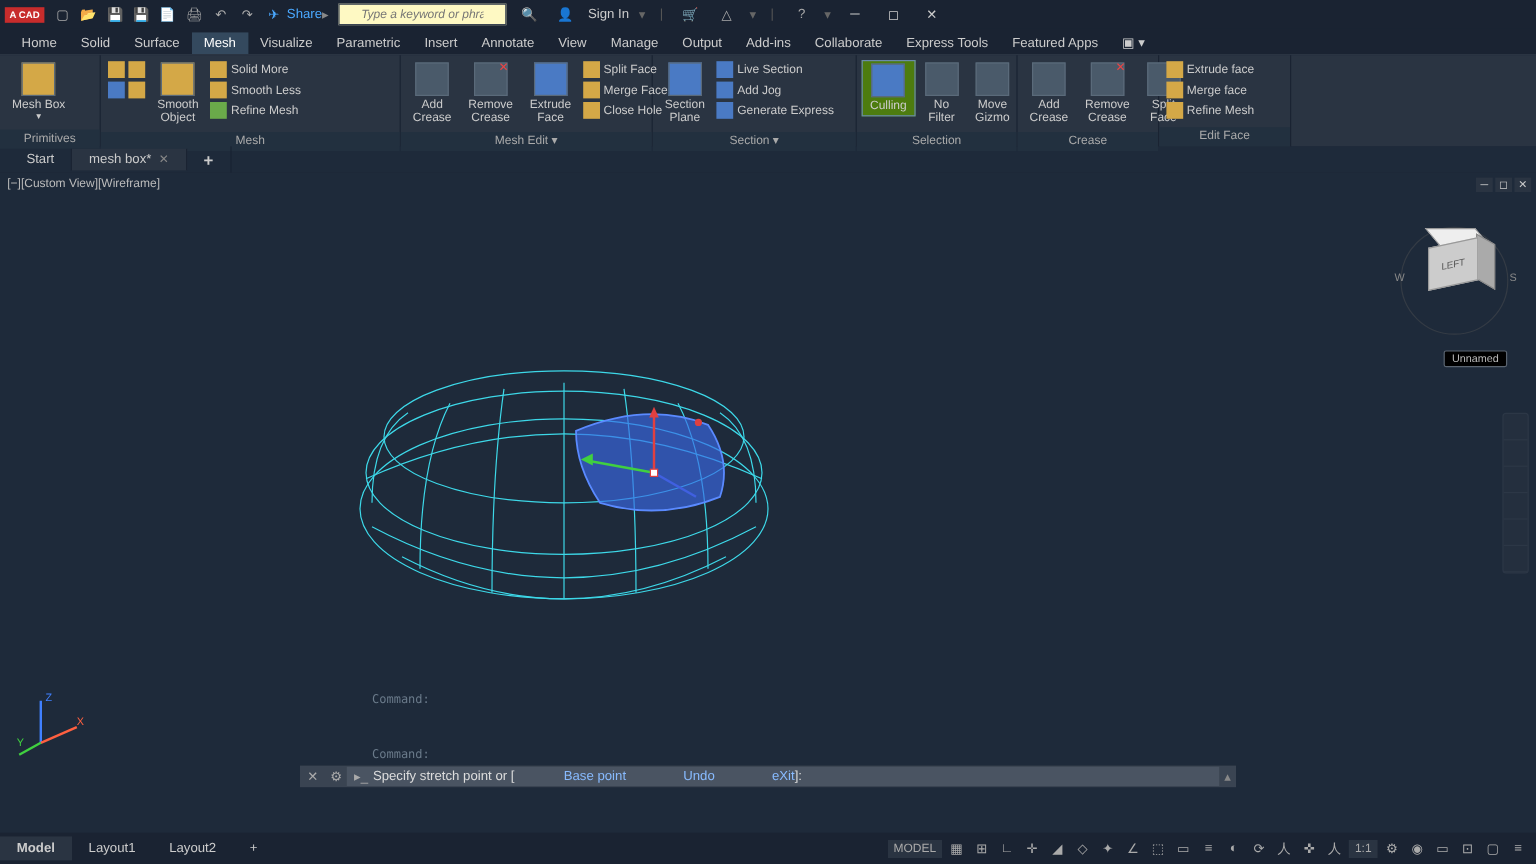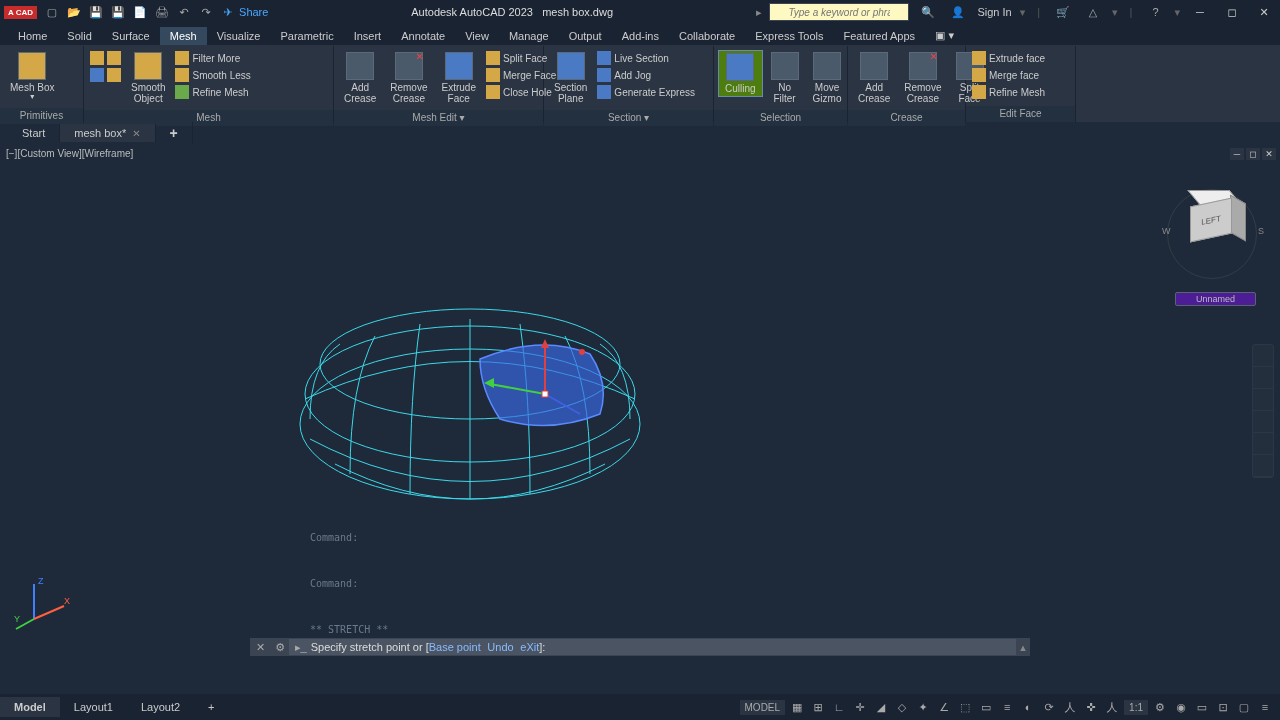--- a/index.html
+++ b/index.html
@@ -47,38 +47,38 @@
 .vp-ctrl { position:absolute; right:4px; top:4px; display:flex; gap:2px; }
 .vp-ctrl span { width:14px; height:12px; background:#2a3442; color:#ccc; font-size:9px; text-align:center; line-height:12px; }
 
 .viewcube-wrap { position:absolute; right:18px; top:40px; width:100px; height:100px; }
 .cube-face { position:absolute; left:28px; top:18px; width:42px; height:36px; background:#ccc; transform:skewY(-12deg); border:1px solid #999; font-size:8px; color:#555; display:flex;align-items:center;justify-content:center; }
 .cube-top { position:absolute; left:32px; top:6px; width:42px; height:16px; background:#eee; transform:skewX(40deg); border:1px solid #999; }
 .cube-side{ position:absolute; left:68px; top:15px; width:16px; height:38px; background:#aaa; transform:skewY(30deg); border:1px solid #888;}
 .compass { position:absolute; left:5px; top:5px; width:90px; height:90px; border:1px solid #555; border-radius:50%; opacity:0.4;}
 .compass-n { position:absolute; left:0; top:42px; color:#888; font-size:9px; }
 .compass-s { position:absolute; right:-2px; top:42px; color:#888; font-size:9px; }
-.unnamed { position:absolute; right:24px; top:148px; background:#4c1d95; border:1px solid #5a6470; padding:1px 20px; font-size:9px; color:#bbb; border-radius:2px;}
+.unnamed { position:absolute; right:24px; top:148px; background:#000000; border:1px solid #5a6470; padding:1px 6px; font-size:9px; color:#bbb; border-radius:2px;}
 
 .navbar-right { position:absolute; right:6px; top:200px; width:22px; background:#2a3442; border:1px solid #3a4452; border-radius:3px; opacity:0.5; }
 .navbar-right div { height:22px; border-bottom:1px solid #3a4452; }
 
 .ucs { position:absolute; left:14px; bottom:60px; }
 
 
 .mesh-svg { position:absolute; left:280px; top:120px; }
 
 
 .cmd-area { position:absolute; left:250px; bottom:38px; right:250px; }
 .cmd-hist { color:#6a7a8a; font-size:10px; padding:1px 60px; font-family:Consolas,monospace;margin-top:33px; }
 .cmd-line { display:flex; align-items:center; background:#3a4452; height:18px; margin-top:2px; }
 .cmd-x { padding:0 6px; color:#aaa; }
 .cmd-flash{ padding:0 4px; color:#aaa;}
 .cmd-input { flex:1; background:#4a5462; height:16px; padding:0 6px; font-family:Consolas,monospace; font-size:11px; color:#ddd; display:flex; align-items:center; }
-.cmd-link { color:#88bbff; }
+.cmd-link { color:#88bbff;padding-left:41px; }
 
 
 .bottom { position:absolute; left:0; right:0; bottom:0; height:26px; background:#1a2332; display:flex; align-items:center; }
 .btab { padding:4px 14px; color:#ccc; font-size:11px; }
 .btab.active { background:#2a3442; font-weight:bold; }
 .status-right { margin-left:auto; display:flex; align-items:center; gap:3px; padding-right:6px; }
 .status-item { padding:2px 5px; color:#aaa; font-size:10px; background:#2a3442; }
 .status-ico { width:18px; height:18px; display:inline-flex; align-items:center; justify-content:center; color:#aaa;}
 </style>
 </head>
@@ -89,23 +89,20 @@
   <span class="qat-icon">▢</span>
   <span class="qat-icon">📂</span>
   <span class="qat-icon">💾</span>
   <span class="qat-icon">💾</span>
   <span class="qat-icon">📄</span>
   <span class="qat-icon">🖨</span>
   <span class="qat-icon">↶</span>
   <span class="qat-icon">↷</span>
   <span class="qat-icon" style="color:#4aa8ff">✈</span>
   <span style="color:#4aa8ff;font-size:11px">Share</span>
-  <div class="title-center">
-    <span>Autodesk AutoCAD 2023</span>&nbsp;&nbsp;&nbsp;<span>mesh box.dwg</span>
-  </div>
   <div class="title-right">
     <span style="color:#888">▸</span>
     <input class="search-box" placeholder="Type a keyword or phrase" style="">
     <span class="qat-icon">🔍</span>
     <span class="qat-icon">👤</span>
     <span style="font-size:11px">Sign In</span>
     <span style="color:#666">▾</span>
     <span style="color:#555;margin:0 4px">|</span>
     <span class="qat-icon">🛒</span>
     <span class="qat-icon">△</span>
@@ -162,21 +159,21 @@
           </div>
       </div>
       <div class="big-btn">
         <div class="big-ico orange"></div>
         <span style="white-space:pre">Smooth
 Object</span>
       </div>
       <div class="col">
         <div class="small-row">
             <span class="small-ico"></span>
-            <span>Filter More</span>
+            <span>Solid More</span>
           </div>
         <div class="small-row">
             <span class="small-ico"></span>
             <span>Smooth Less</span>
           </div>
         <div class="small-row">
             <span class="small-ico g"></span>
             <span>Refine Mesh</span>
           </div>
       </div>
@@ -374,21 +371,20 @@
     <div></div>
     <div></div>
     <div></div>
     <div></div>
     <div></div>
   </div>
 
   <div class="cmd-area">
     <div class="cmd-hist">Command:</div>
     <div class="cmd-hist">Command:</div>
-    <div class="cmd-hist">** STRETCH **</div>
     <div class="cmd-line">
       <span class="cmd-x">✕</span>
       <span class="cmd-flash">⚙</span>
       <div class="cmd-input">
         <span style="color:#aaa;margin-right:4px">▸_</span>
         <span>Specify stretch point or [</span>
         <span class="cmd-link">Base point</span>&nbsp;
         <span class="cmd-link">Undo</span>&nbsp;
         <span class="cmd-link">eXit</span>
         <span>]:</span>

